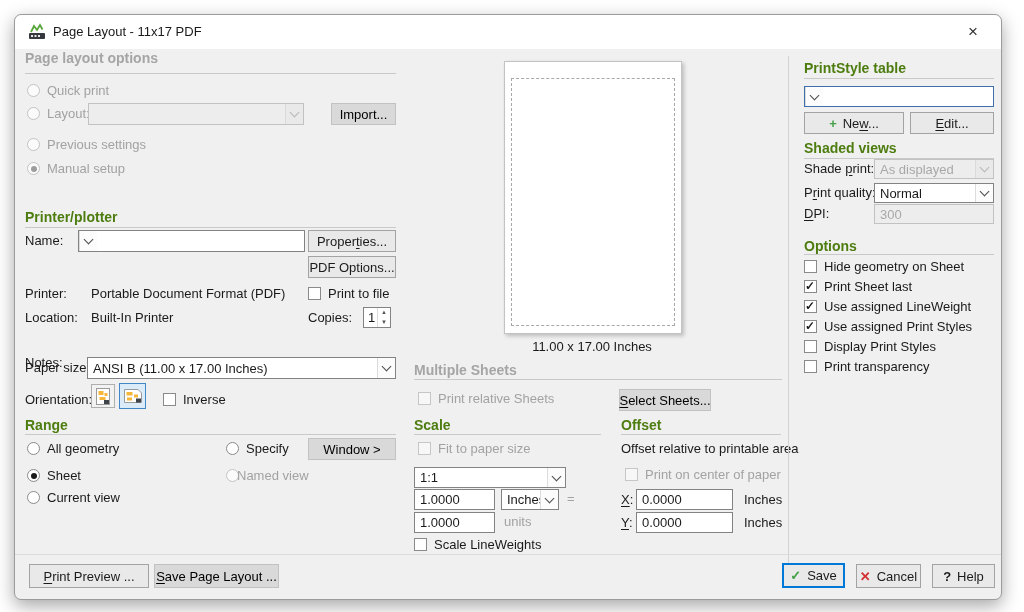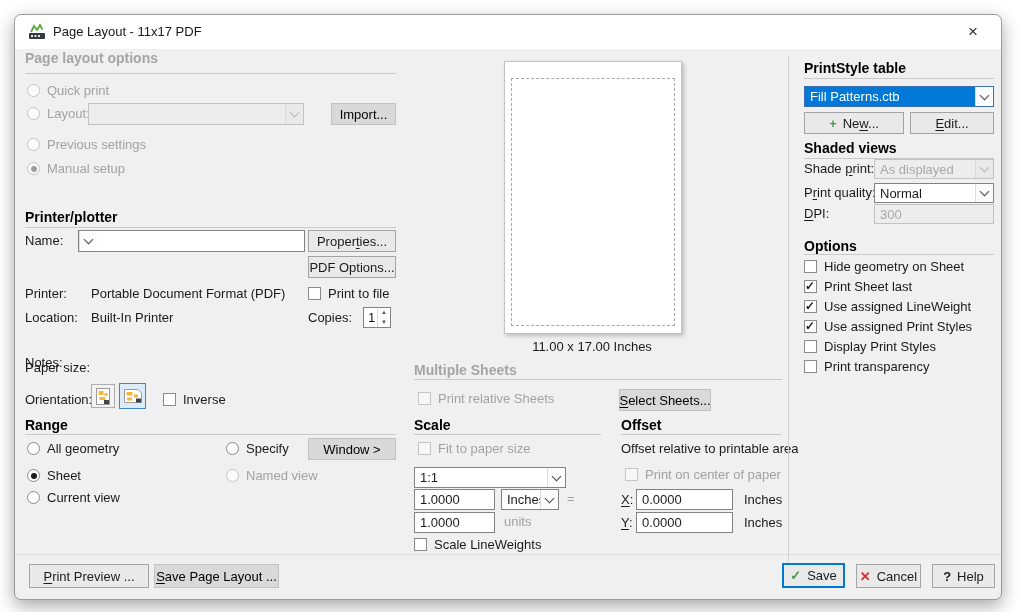--- a/index.html
+++ b/index.html
@@ -5,21 +5,21 @@
   html,body{margin:0;padding:0;background:#ffffff;width:1024px;height:612px;
     font-family:"Liberation Sans", sans-serif;-webkit-font-smoothing:antialiased;}
   .abs{position:absolute;}
   #dialog{position:absolute;left:14px;top:14px;width:986px;height:584px;background:#f0f0f0;
     border:1px solid #9b9b9b;border-radius:7px;box-shadow:0 6px 18px rgba(0,0,0,.35);overflow:hidden;}
   #titlebar{position:absolute;left:0;top:0;width:100%;height:34px;background:#ffffff;
     border-radius:7px 7px 0 0;}
   .title-text{position:absolute;left:38px;top:9px;font-size:13px;color:#1a1a1a;white-space:nowrap;}
   .close-x{position:absolute;right:16px;top:5px;width:24px;height:24px;display:flex;align-items:center;
     justify-content:center;font-size:17px;color:#333;cursor:default;}
-  .hdr{position:absolute;font-size:14px;font-weight:bold;color:#000000;white-space:nowrap;line-height:16px;}
+  .hdr{position:absolute;font-size:14px;font-weight:bold;color:#4d7c0f;white-space:nowrap;line-height:16px;}
   .hdr.hdis{color:#a5a5a5;}
   .hline{position:absolute;height:1px;background:#c9c9c9;}
   .lbl{position:absolute;font-size:13px;color:#1a1a1a;white-space:nowrap;line-height:16px;}
   .lbl.dis{color:#a2a2a2;}
   .u{text-decoration:underline;text-underline-offset:2px;}
   
   .radio{position:absolute;width:13px;height:13px;border:1px solid #8a8a8a;border-radius:50%;background:#fff;box-sizing:border-box;}
   .radio.on::after{content:"";position:absolute;left:2.5px;top:2.5px;width:6px;height:6px;border-radius:50%;background:#1b1b1b;}
   .radio.rdis{border-color:#c3c3c3;background:#fbfbfb;}
   .radio.rdis.on::after{background:#9d9d9d;}
@@ -131,20 +131,26 @@
     <span class="spin-val">1</span>
     <span class="spin-btns">
       <span>▲</span>
       <span>▼</span>
     </span>
   </div>
 
   <span class="lbl" style="left:10px;top:340px">Notes:</span>
 
   <span class="lbl" style="left:10px;top:345px">Paper size:</span>
+  <div class="combo" style="left:72px;top:342px;width:309px;height:22px">
+    <span class="combo-val">ANSI B (11.00 x 17.00 Inches)</span>
+    <span class="combo-btn">
+        <span class="chev"></span>
+      </span>
+  </div>
 
   <span class="lbl" style="left:10px;top:377px">Orientation:</span>
   <div class="oribtn" style="left:76px;top:369px;width:24px;height:24px">
     <svg width="16" height="19" viewBox="0 0 16 19">
       <rect x="1.5" y="1.5" width="13" height="16" fill="#ffffff" stroke="#9a9a9a"></rect>
       <rect x="3.5" y="4" width="5" height="4" fill="#f5b63a"></rect>
       <rect x="9.5" y="6" width="3" height="3" fill="#f5b63a"></rect>
       <rect x="4.5" y="10" width="6" height="3" fill="#f5b63a"></rect>
       <rect x="9" y="13" width="5" height="4" fill="#3f444a"></rect>
     </svg>
@@ -168,21 +174,21 @@
   <span class="lbl" style="left:32px;top:426px">All geometry</span>
   <span class="radio" style="left:211px;top:427px"></span>
   <span class="lbl" style="left:231px;top:426px">Specify</span>
   <div class="btn bdis" style="left:293px;top:423px;width:88px;height:22px">
     <span>Window &gt;</span>
   </div>
 
   <span class="radio on" style="left:12px;top:454px"></span>
   <span class="lbl" style="left:32px;top:453px">Sheet</span>
   <span class="radio rdis" style="left:211px;top:454px"></span>
-  <span class="lbl dis" style="left:231px;top:453px">Named view</span>
+  <span class="lbl dis" style="left:222px;top:453px">Named view</span>
 
   <span class="radio" style="left:12px;top:476px"></span>
   <span class="lbl" style="left:32px;top:475px">Current view</span>
 
   <div id="paper" style="left:489px;top:46px;width:176px;height:271px">
     <div class="printable"></div>
   </div>
   <div class="lbl" style="left:489px;top:324px;width:176px;text-align:center">11.00 x 17.00 Inches</div>
 
   <div class="hdr hdis" style="left:399px;top:347px">Multiple Sheets</div>
@@ -232,21 +238,20 @@
 
   <span class="lbl" style="left:606px;top:500px"><span></span><span class="u">Y</span><span>:</span></span>
   <div class="tbox" style="left:621px;top:497px;width:97px;height:21px">0.0000</div>
   <span class="lbl" style="left:729px;top:500px">Inches</span>
 
   <div class="vsep" style="left:773px;top:41px;height:512px"></div>
 
   <div class="hdr" style="left:789px;top:45px">PrintStyle table</div>
   <div class="hline" style="left:789px;top:63px;width:190px"></div>
   <div class="combo blue" style="left:789px;top:71px;width:190px;height:21px">
-    <span class="combo-val">Fill Patterns.ctb</span>
     <span class="combo-btn">
         <span class="chev"></span>
       </span>
   </div>
   <div class="btn" style="left:789px;top:97px;width:100px;height:22px">
     <span class="glyph" style="color:#43a047">+</span>
     <span><span>Ne</span><span class="u">w</span><span>...</span></span>
   </div>
   <div class="btn" style="left:895px;top:97px;width:84px;height:22px">
     <span><span></span><span class="u">E</span><span>dit...</span></span>

